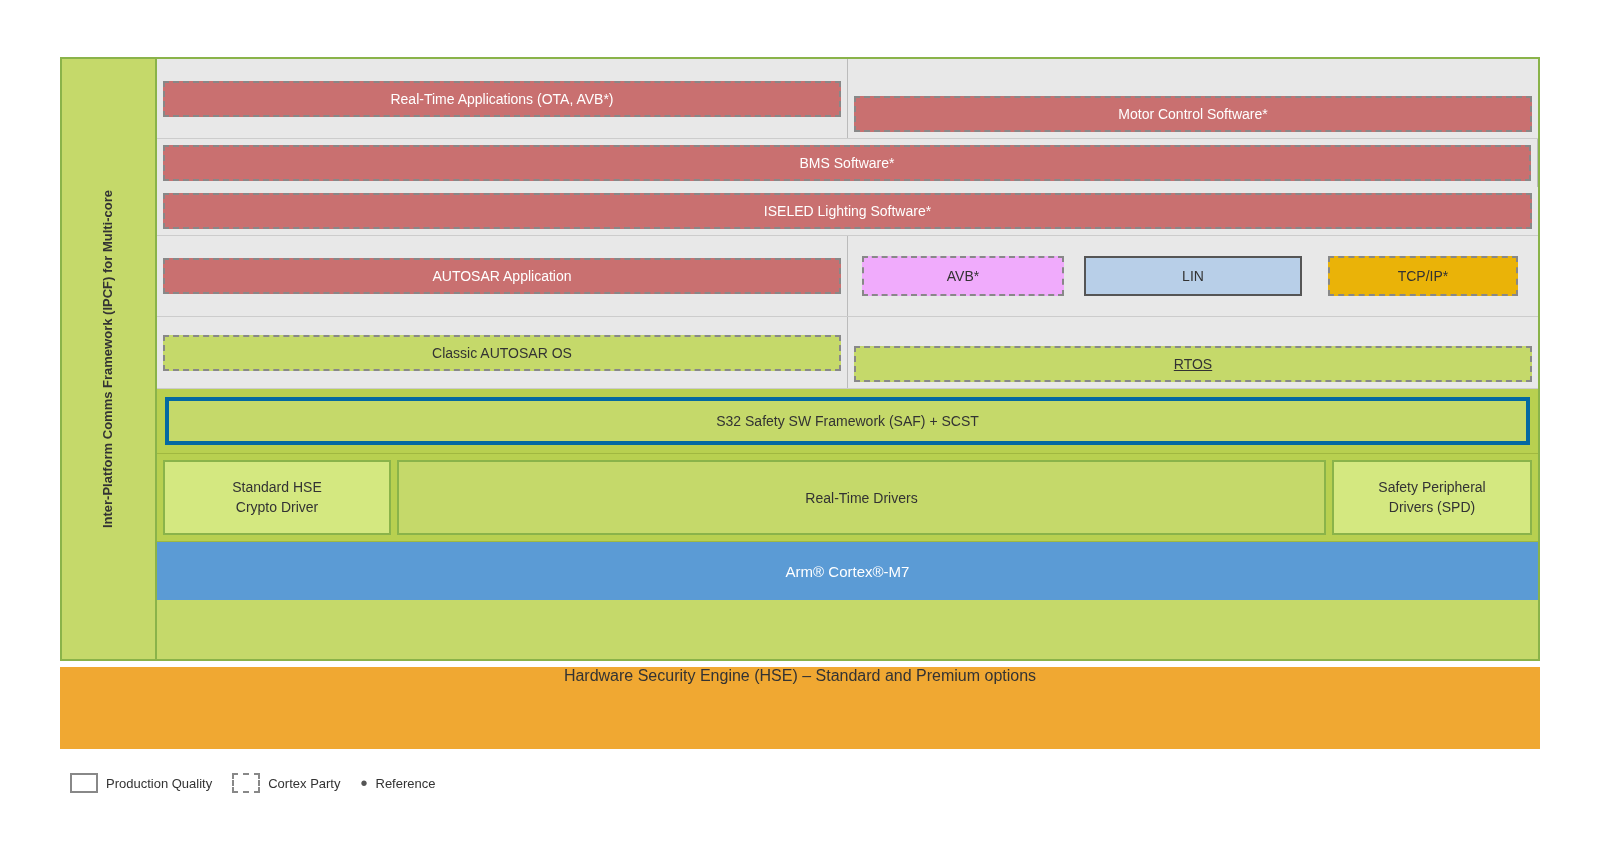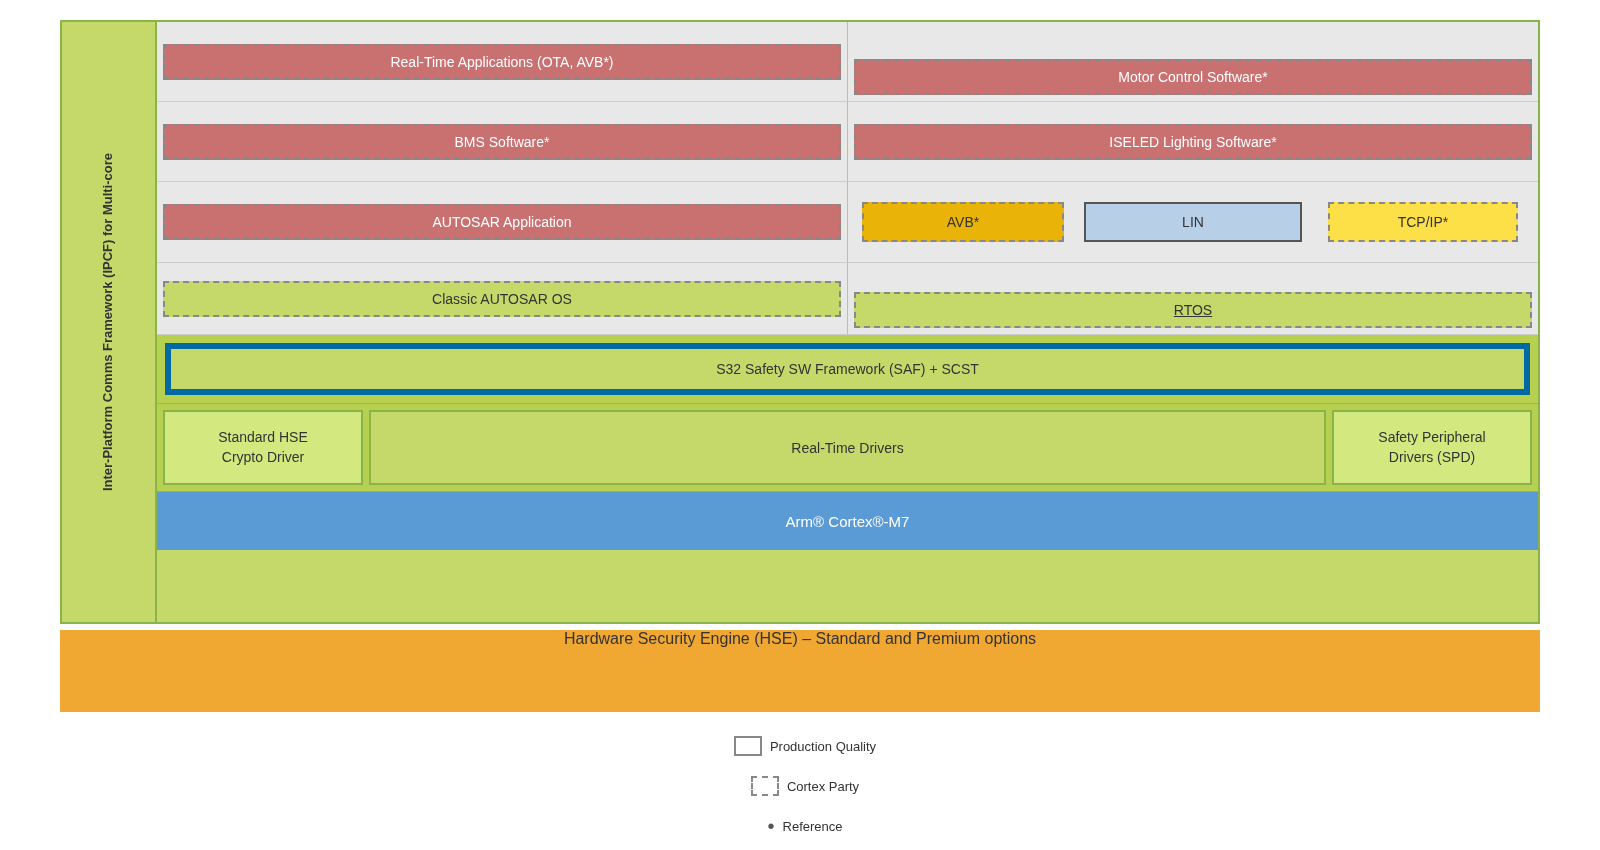--- a/index.html
+++ b/index.html
@@ -58,21 +58,21 @@
       gap: 0;
     }
     
     .bg-pink {
       background: #c97070;
       color: #fff;
     }
     
     .legend {
       display: flex;
-      flex-direction: column;
+      flex-direction: row;
       align-items: center;
       gap: 20px;
       margin-top: 24px;
       padding-left: 10px;
     }
     .legend-item {
       display: flex;
       flex-direction: row;
       align-items: center;
       gap: 8px;
@@ -123,65 +123,65 @@
 
         <div style="display:flex; min-height:80px; border-bottom:1px solid #ccc; background:#e8e8e8;">
           <div style="flex:1; border-right:1px solid #bbb; display:flex; align-items:center; justify-content:center;">
             <div class="dashed-cell bg-pink" style="flex:1; margin:6px; font-size:14px; color:#fff;">Real-Time Applications (OTA, AVB*)</div>
           </div>
           <div style="flex:1; display:flex; align-items:flex-end; justify-content:center;">
             <div class="dashed-cell bg-pink" style="flex:1; margin:6px; font-size:14px; color:#fff;">Motor Control Software*</div>
           </div>
         </div>
 
-        <div style="display:flex; min-height:80px; border-bottom:1px solid #ccc; background:#e8e8e8;">
+        <div style="display:flex; flex-direction:column; min-height:80px; border-bottom:1px solid #ccc; background:#e8e8e8;">
           <div style="flex:1; border-right:1px solid #bbb; display:flex; align-items:center; justify-content:center;">
             <div class="dashed-cell bg-pink" style="flex:1; margin:6px; font-size:14px; color:#fff;">BMS Software*</div>
           </div>
           <div style="flex:1; display:flex; align-items:center; justify-content:center;">
             <div class="dashed-cell bg-pink" style="flex:1; margin:6px; font-size:14px; color:#fff;">ISELED Lighting Software*</div>
           </div>
         </div>
 
         <div style="display:flex; flex-direction:row; min-height:80px; border-bottom:1px solid #ccc; background:#e8e8e8;">
           <div style="flex:1; border-right:1px solid #bbb; display:flex; align-items:center; justify-content:center;">
             <div class="dashed-cell bg-pink" style="flex:1; margin:6px; font-size:14px; color:#fff;">AUTOSAR Application</div>
           </div>
           <div style="flex:1; display:flex; flex-direction:row; align-items:center;">
 
             <div style="flex:1; display:flex; align-items:center; justify-content:center;">
-              <div style="flex:1; margin:14px; border:2px dashed #888; background:#eab308; display:flex; align-items:center; justify-content:center; padding:10px; font-size:14px; color:#333;">AVB*</div>
+              <div style="flex:1; margin:14px; border:2px dashed #888; background:#f0abfc; display:flex; align-items:center; justify-content:center; padding:10px; font-size:14px; color:#333;">AVB*</div>
             </div>
 
             <div style="flex:1; display:flex; align-items:center; justify-content:center;">
               <div style="flex:1; margin:6px; border:2px solid #555; background:#b8cfe8; display:flex; align-items:center; justify-content:center; padding:10px; font-size:14px; color:#333;">LIN</div>
             </div>
 
             <div style="flex:1; display:flex; align-items:center; justify-content:center;">
-              <div style="flex:1; margin:20px; border:2px dashed #888; background:#fde047; display:flex; align-items:center; justify-content:center; padding:10px; font-size:14px; color:#333;">TCP/IP*</div>
+              <div style="flex:1; margin:20px; border:2px dashed #888; background:#eab308; display:flex; align-items:center; justify-content:center; padding:10px; font-size:14px; color:#333;">TCP/IP*</div>
             </div>
           </div>
         </div>
 
         <div style="display:flex; flex-direction:row; min-height:72px; border-bottom:1px solid #ccc; background:#e8e8e8;">
           <div style="flex:1; border-right:1px solid #bbb; display:flex; align-items:center; justify-content:center;">
             <div class="dashed-cell" style="flex:1; margin:6px; background:#c5d96a; font-size:14px; color:#333;">Classic AUTOSAR OS</div>
           </div>
           <div style="flex:1; display:flex; align-items:flex-end; justify-content:center;text-decoration:underline;">
             <div class="dashed-cell" style="flex:1; margin:6px; background:#c5d96a; font-size:14px; color:#333;">RTOS</div>
           </div>
         </div>
 
         <div style="min-height:62px; background:#b8d050; display:flex; align-items:center; justify-content:center; border-bottom:1px solid #a0b840; padding:4px;">
-          <div style="flex:1; border:6px solid #0369a1; background:#c5d96a; display:flex; align-items:center; justify-content:center; padding:12px; font-size:14px; color:#333; margin:4px;">S32 Safety SW Framework (SAF) + SCST</div>
+          <div style="flex:1; border:4px solid #0369a1; background:#c5d96a; display:flex; align-items:center; justify-content:center; padding:12px; font-size:14px; color:#333; margin:4px;">S32 Safety SW Framework (SAF) + SCST</div>
         </div>
 
         <div style="min-height:88px; background:#b8d050; display:flex; flex-direction:row; align-items:stretch; padding:6px; gap:6px; border-bottom:1px solid #a0b840;">
 
-          <div style="width:200px; border:2px solid #8ab34a; background:#d4e880; display:flex; align-items:center; justify-content:center; text-align:center; padding:10px; font-size:14px; color:#333; line-height:1.4;">Standard HSE<br>Crypto Driver</div>
+          <div style="width:228px; border:2px solid #8ab34a; background:#d4e880; display:flex; align-items:center; justify-content:center; text-align:center; padding:10px; font-size:14px; color:#333; line-height:1.4;">Standard HSE<br>Crypto Driver</div>
 
           <div style="flex:1; border:2px solid #8ab34a; background:#c5d96a; display:flex; align-items:center; justify-content:center; text-align:center; padding:10px; font-size:14px; color:#333;">Real-Time Drivers</div>
 
           <div style="width:200px; border:2px solid #8ab34a; background:#d4e880; display:flex; align-items:center; justify-content:center; text-align:center; padding:10px; font-size:14px; color:#333; line-height:1.4;">Safety Peripheral<br>Drivers (SPD)</div>
         </div>
 
         <div style="min-height:58px; background:#5b9bd5; display:flex; align-items:center; justify-content:center;">
           <div style="font-size:15px; color:#fff; font-weight:normal;">Arm® Cortex®-M7</div>
         </div>
 

